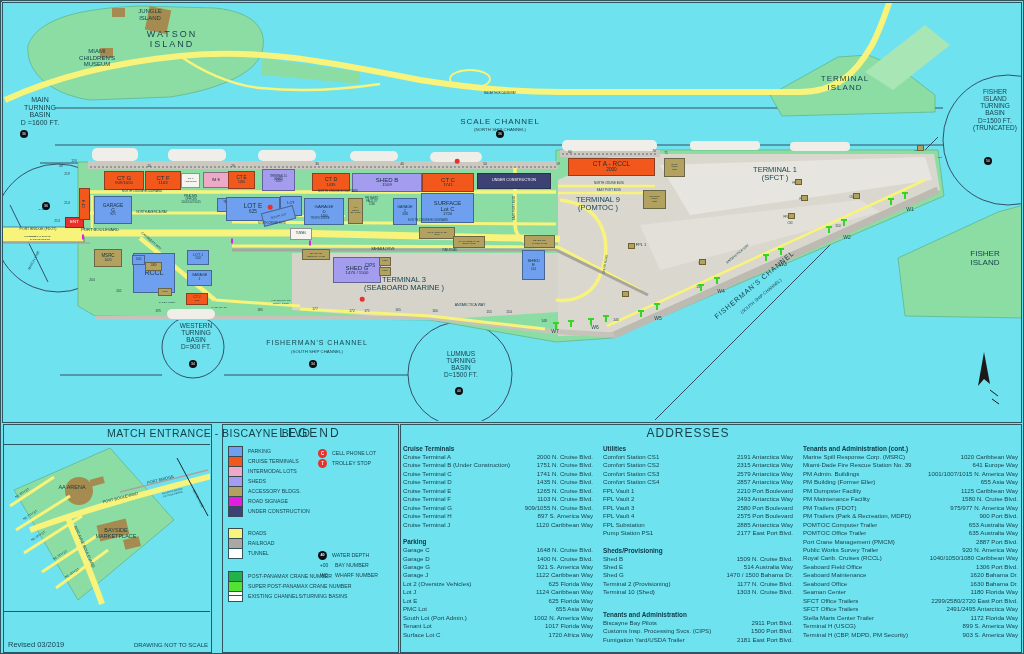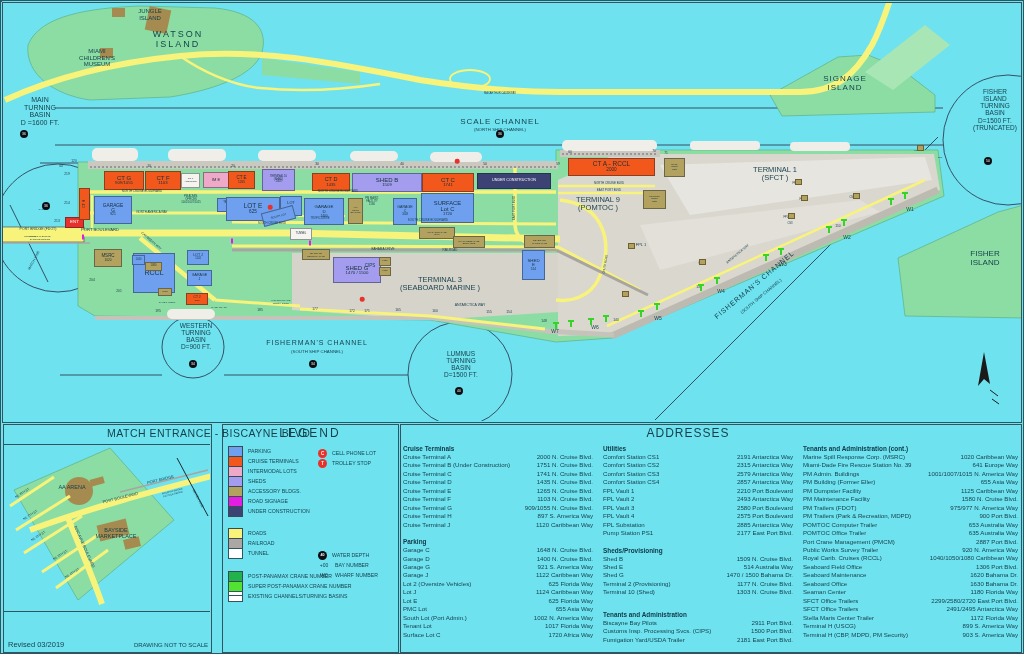--- a/index.html
+++ b/index.html
@@ -576,26 +576,26 @@
       <div class="blk" style="left: 419px; top: 227px; width: 34px; height: 10px; background: rgb(179, 162, 95); font-size: 2.3px;"><span>PM CARGO GATE
 EXIT</span></div>
       <div class="blk" style="left: 453px; top: 236px; width: 30px; height: 10px; background: rgb(179, 162, 95); font-size: 2.3px;"><span>PLACARDED GATE
 ENTRANCE</span></div>
       <div class="blk" style="left: 302px; top: 249px; width: 26px; height: 9px; background: rgb(179, 162, 95); font-size: 2.2px;"><span>SEABOARD
 SECURITY GATE</span></div>
     </div>
   <div class="layer" id="labels">
       <div class="lbl" style="left: 150px; top: 8px; font-size: 6px; transform: translateX(-50%);">JUNGLE
 ISLAND</div>
-      <div class="lbl" style="left: 178px; top: 30px; font-size: 9px; letter-spacing: 2px; transform: translateX(-50%);">WATSON
+      <div class="lbl" style="left: 172px; top: 30px; font-size: 9px; letter-spacing: 2px; transform: translateX(-50%);">WATSON
 ISLAND</div>
       <div class="lbl" style="left: 97px; top: 48px; font-size: 6px; transform: translateX(-50%);">MIAMI
 CHILDREN'S
 MUSEUM</div>
-      <div class="lbl" style="left: 845px; top: 75px; font-size: 8px; letter-spacing: 1px; transform: translateX(-50%);">SIGNAGE
+      <div class="lbl" style="left: 845px; top: 75px; font-size: 8px; letter-spacing: 1px; transform: translateX(-50%);">TERMINAL
 ISLAND</div>
       <div class="lbl" style="left: 985px; top: 250px; font-size: 8px; transform: translateX(-50%);">FISHER
 ISLAND</div>
       <div class="lbl" style="left: 500px; top: 118px; font-size: 8px; letter-spacing: 1px; transform: translateX(-50%);">SCALE CHANNEL</div>
       <div class="lbl" style="left: 500px; top: 128px; font-size: 4.4px; transform: translateX(-50%);">(NORTH SHIP CHANNEL)</div>
       <div class="lbl" style="left: 500px; top: 93px; font-size: 2.6px; transform: translateX(-50%);">MACARTHUR CAUSEWAY</div>
       <div class="lbl" style="left: 40px; top: 96px; font-size: 7px; transform: translateX(-50%);">MAIN
 TURNING
 BASIN
 D =1600 FT.</div>
@@ -614,21 +614,21 @@
 D=1500 FT.
 (TRUNCATED)</div>
       <div class="lbl" style="left: 317px; top: 339px; font-size: 7px; letter-spacing: 1px; transform: translateX(-50%);">FISHERMAN'S CHANNEL</div>
       <div class="lbl" style="left: 317px; top: 350px; font-size: 4.4px; transform: translateX(-50%);">(SOUTH SHIP CHANNEL)</div>
       <div class="lbl" style="left: 752px; top: 282px; font-size: 7px; letter-spacing: 1px; transform: translateX(-50%) rotate(-40deg);">FISHERMAN'S CHANNEL</div>
       <div class="lbl" style="left: 760px; top: 295px; font-size: 4.4px; transform: translateX(-50%) rotate(-40deg);">(SOUTH SHIP CHANNEL)</div>
       <div class="lbl" style="left: 598px; top: 196px; font-size: 7.5px; transform: translateX(-50%);">TERMINAL 9
 (POMTOC )</div>
       <div class="lbl" style="left: 775px; top: 166px; font-size: 7.5px; transform: translateX(-50%);">TERMINAL 1
 (SFCT )</div>
-      <div class="lbl" style="left: 440px; top: 276px; font-size: 7.5px; transform: translateX(-50%);">TERMINAL 3
+      <div class="lbl" style="left: 404px; top: 276px; font-size: 7.5px; transform: translateX(-50%);">TERMINAL 3
 (SEABOARD MARINE )</div>
       <div class="lbl" style="left: 142px; top: 189.5px; font-size: 2.9px; transform: translateX(-50%);">NORTH CRUISE BOULEVARD</div>
       <div class="lbl" style="left: 338px; top: 189.5px; font-size: 2.9px; transform: translateX(-50%);">NORTH CRUISE BOULEVARD</div>
       <div class="lbl" style="left: 609px; top: 182px; font-size: 2.9px; transform: translateX(-50%);">NORTH CRUISE BLVD</div>
       <div class="lbl" style="left: 609px; top: 189px; font-size: 2.9px; transform: translateX(-50%);">EAST PORT BLVD</div>
       <div class="lbl" style="left: 152px; top: 210.5px; font-size: 2.9px; transform: translateX(-50%);">NORTH AMERICA WAY</div>
       <div class="lbl" style="left: 100px; top: 227.5px; font-size: 4.2px; transform: translateX(-50%);">PORT BOULEVARD</div>
       <div class="lbl" style="left: 38px; top: 227.5px; font-size: 3.5px; transform: translateX(-50%);">PORT BRIDGE (FDOT)</div>
       <div class="lbl" style="left: 40px; top: 235px; font-size: 2.3px; transform: translateX(-50%);">RAILROAD BRIDGE
 BASCULE BRIDGE</div>

